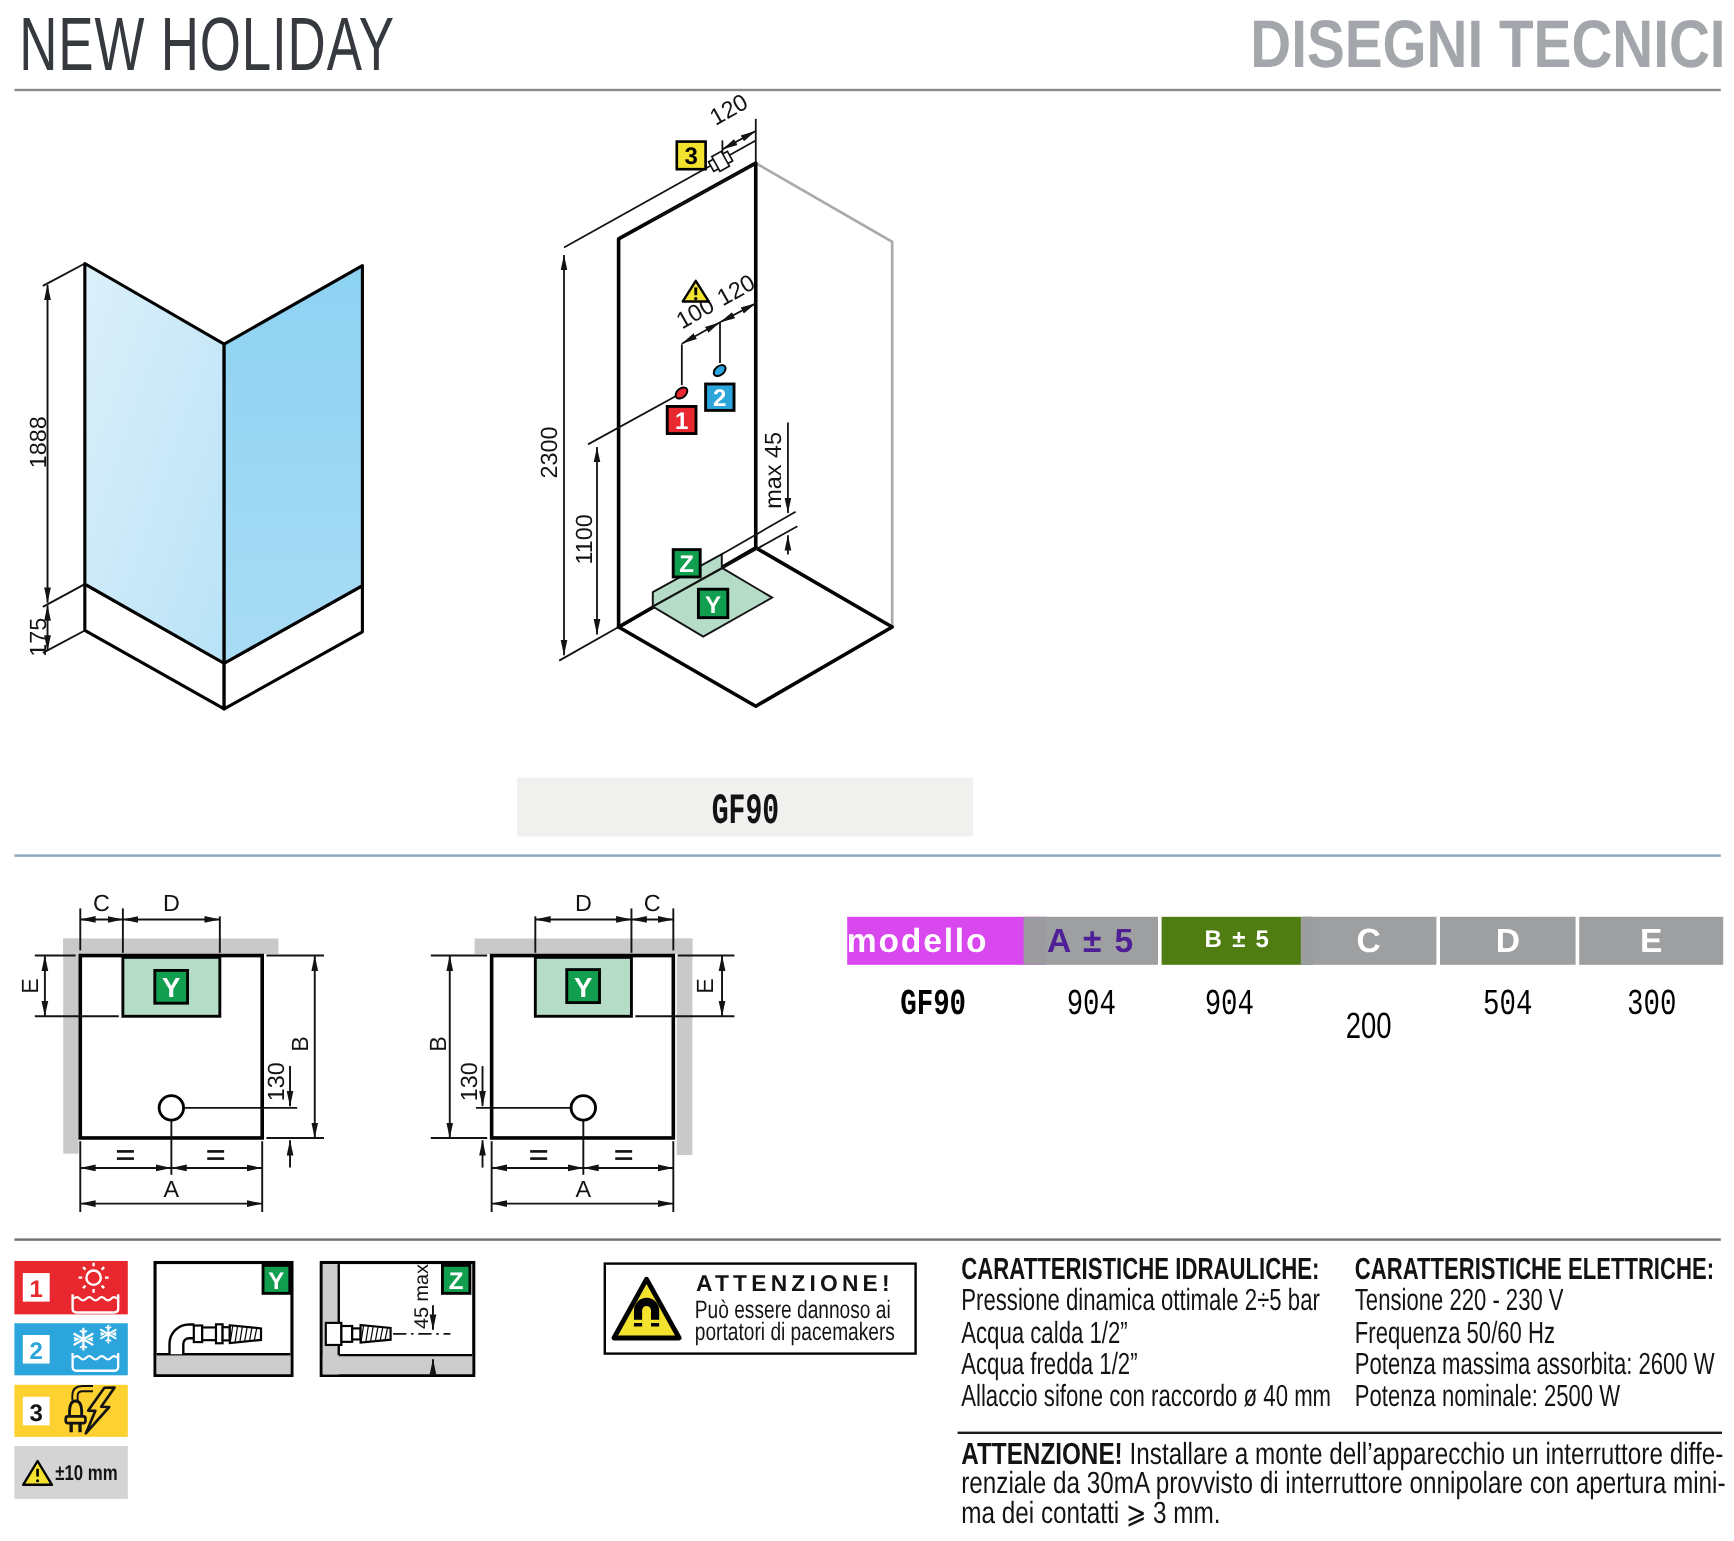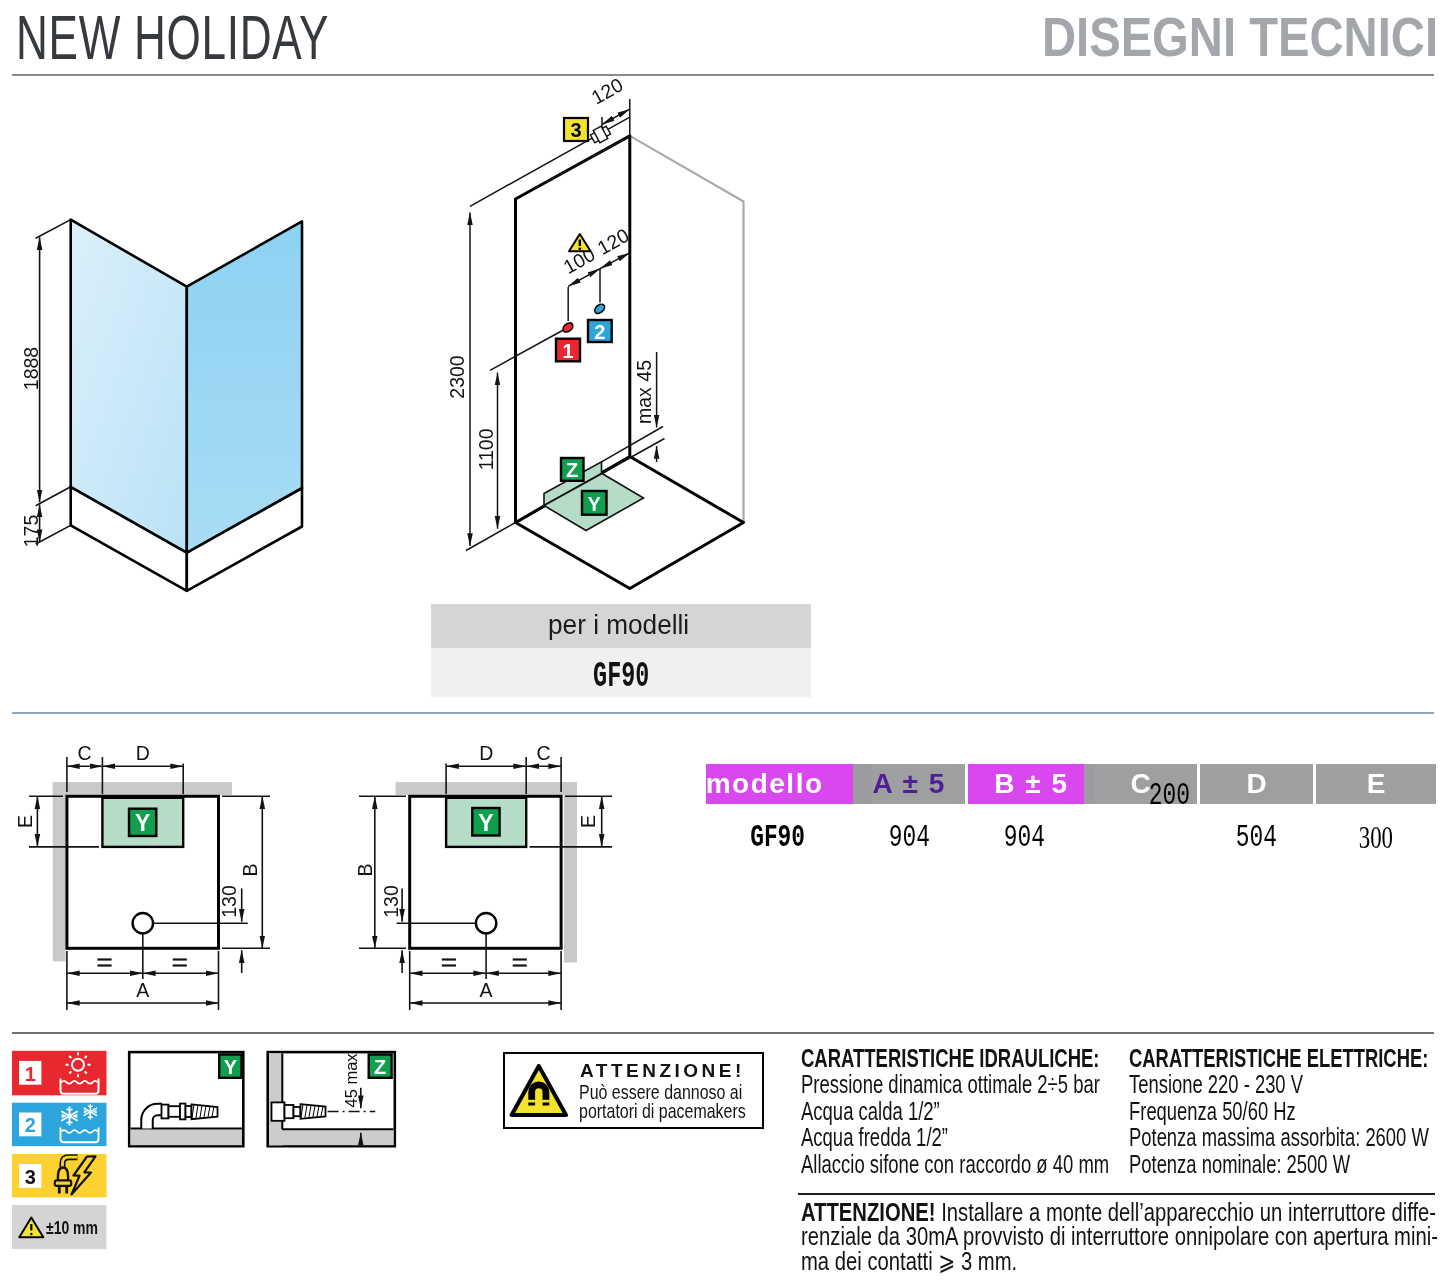--- a/index.html
+++ b/index.html
@@ -12,36 +12,35 @@
 #pg div{opacity:.99}
 </style>
 </head>
 <body>
 <div id="pg">
 
 <div class="abs" style="left:16px;top:1px;font-size:63px;color:#34383d;letter-spacing:1px;transform:scaleX(.70);transform-origin:0 0;white-space:nowrap">NEW HOLIDAY</div>
 <div class="abs" style="left:1438px;top:4px;font-size:56px;font-weight:bold;color:#a2a6ab;white-space:nowrap;transform:translateX(-100%) scaleX(.843);transform-origin:100% 0">DISEGNI TECNICI</div>
 <div class="abs" style="left:12px;top:74px;width:1422px;height:2px;background:#8a8a8a"></div>
 
-<div class="abs" style="left:431px;top:604px;width:380px;height:44px;background:#d5d5d5;text-align:center;font-size:27px;color:#1a1a1a;line-height:42.5px"><span class="sx" style="transform:scaleX(.97)">per i modelli</span></div>
 <div class="abs" style="left:431px;top:648px;width:380px;height:49px;background:#f0f0ee;text-align:center;line-height:58px;font-family:'Liberation Mono',monospace;font-weight:bold;font-size:36px;color:#111"><span style="display:inline-block;transform:scaleX(.65)">GF90</span></div>
 <div class="abs" style="left:12px;top:712px;width:1422px;height:2px;background:#8aa4b9"></div>
 
 <div class="abs" style="left:705.7px;top:764px;width:166px;height:40px;background:#d946ef;color:#fff;font-weight:bold;font-size:28px;text-align:left;line-height:39px;letter-spacing:1.5px">modello</div>
 <div class="abs" style="left:853px;top:764px;width:112.3px;height:40px;background:#9c9ea0;color:#4c1d95;font-weight:bold;font-size:28px;text-align:center;line-height:39px;letter-spacing:1.5px">A ± 5</div>
-<div class="abs" style="left:968.4px;top:764px;width:126px;height:40px;background:#d946ef;color:#fff;font-weight:bold;font-size:28px;text-align:center;line-height:39px;letter-spacing:1.5px">B ± 5</div>
+<div class="abs" style="left:968.4px;top:764px;width:126px;height:40px;background:#4d7c0f;color:#fff;font-weight:bold;font-size:20px;text-align:center;line-height:39px;letter-spacing:1.5px">B ± 5</div>
 <div class="abs" style="left:1084.4px;top:764px;width:112.4px;height:40px;background:#9c9ea0;color:#fff;font-weight:bold;font-size:28px;text-align:center;line-height:39px">C</div>
 <div class="abs" style="left:1200.4px;top:764px;width:112.3px;height:40px;background:#9c9ea0;color:#fff;font-weight:bold;font-size:28px;text-align:center;line-height:39px">D</div>
 <div class="abs" style="left:1316.4px;top:764px;width:119.2px;height:40px;background:#9c9ea0;color:#fff;font-weight:bold;font-size:28px;text-align:center;line-height:39px">E</div>
 <div class="abs" style="left:705.7px;top:818px;width:143.7px;height:40px;font-family:'Liberation Mono',monospace;font-weight:bold;font-size:30.5px;text-align:center;line-height:40px"><span style="display:inline-block;transform:scaleX(.75)">GF90</span></div>
 <div class="abs" style="left:853px;top:818px;width:112.3px;height:40px;font-family:'Liberation Mono',monospace;font-size:30.5px;text-align:center;line-height:40px"><span style="display:inline-block;transform:scaleX(.75)">904</span></div>
 <div class="abs" style="left:968.4px;top:818px;width:112.4px;height:40px;font-family:'Liberation Mono',monospace;font-size:30.5px;text-align:center;line-height:40px"><span style="display:inline-block;transform:scaleX(.75)">904</span></div>
-<div class="abs" style="left:1084.4px;top:776px;width:112.4px;height:40px;font-family:Liberation Mono, monospace;font-size:30.5px;text-align:right;line-height:40px"><span style="display:inline-block;transform:scaleX(.75)">200</span></div>
+<div class="abs" style="left:1084.4px;top:835px;width:112.4px;height:40px;font-family:Liberation Sans, sans-serif;font-size:30.5px;text-align:center;line-height:40px"><span style="display:inline-block;transform:scaleX(.75)">200</span></div>
 <div class="abs" style="left:1200.4px;top:818px;width:112.3px;height:40px;font-family:Liberation Mono, monospace;font-size:30.5px;text-align:center;line-height:40px"><span style="display:inline-block;transform:scaleX(.75)">504</span></div>
-<div class="abs" style="left:1316.4px;top:818px;width:119.2px;height:40px;font-family:Liberation Serif, serif;font-size:30.5px;text-align:center;line-height:40px"><span style="display:inline-block;transform:scaleX(.75)">300</span></div>
+<div class="abs" style="left:1316.4px;top:818px;width:119.2px;height:40px;font-family:Liberation Mono, monospace;font-size:30.5px;text-align:center;line-height:40px"><span style="display:inline-block;transform:scaleX(.75)">300</span></div>
 <div class="abs" style="left:12px;top:1032px;width:1422px;height:2px;background:#6e6e6e"></div>
 
 <svg class="abs" style="left:15px;top:205px" width="295" height="395" viewBox="15 205 295 395">
 <defs>
 <linearGradient id="glassL" x1="0" y1="0" x2="1" y2="1">
 <stop offset="0" stop-color="#dcf0fa"></stop>
           <stop offset="1" stop-color="#b9e2f7"></stop>
 </linearGradient>
 <linearGradient id="glassR" x1="0" y1="0" x2="0" y2="1">
 <stop offset="0" stop-color="#8cd2f2"></stop>

